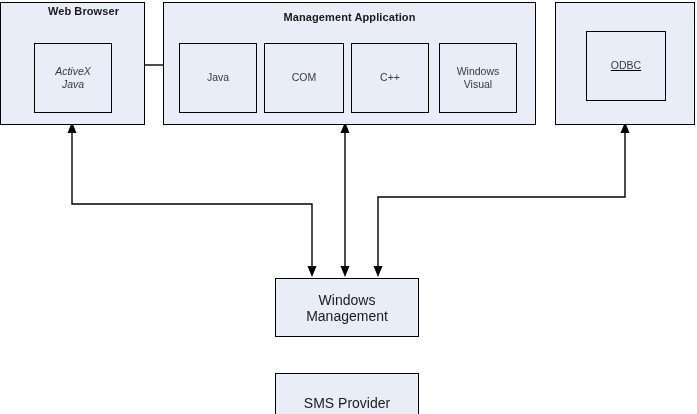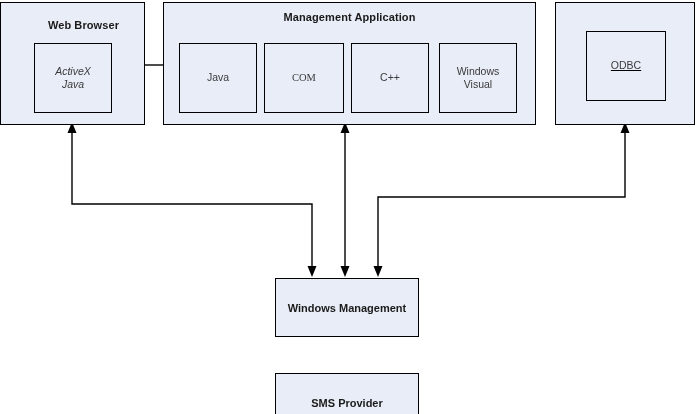--- a/index.html
+++ b/index.html
@@ -51,22 +51,22 @@
   .leaf-box {
     position: absolute;
     box-sizing: border-box;
     border: 1.6px solid #000000;
     background: #e8edf7;
     display: flex;
     align-items: center;
     justify-content: center;
   }
   .leaf-label {
-    font-size: 11px;
-    font-weight: bold;
+    font-size: 14px;
+    font-weight: normal;
     color: #1a1a1a;
     text-align: center;
   }
   #wires {
     position: absolute;
     left: 0;
     top: 0;
     width: 697px;
     height: 414px;
     pointer-events: none;
@@ -97,37 +97,37 @@
     <path class="wire" d="M 345 129 L 345 272"></path>
     <polygon class="arrowhead" points="345,122 340.5,133 349.5,133"></polygon>
     <polygon class="arrowhead" points="345,277 340.5,266 349.5,266"></polygon>
 
     <path class="wire" d="M 625 129 L 625 197 L 378 197 L 378 272"></path>
     <polygon class="arrowhead" points="625,122 620.5,133 629.5,133"></polygon>
     <polygon class="arrowhead" points="378,277 373.5,266 382.5,266"></polygon>
   </svg>
 
   <div class="box" style="left:0px; top:2px; width:145px; height:123px;">
-    <div class="box-title" style="top:16px;padding-left:22px;">Web Browser</div>
+    <div class="box-title" style="top:2px;padding-left:22px;">Web Browser</div>
     <div class="inner-box" style="left:33px; top:40px; width:78px; height:70px;font-style:italic;">
       <span class="inner-label">
         <span>ActiveX</span><br>
         <span>Java</span>
       </span>
     </div>
   </div>
 
   <div class="box" style="left:163px; top:2px; width:373px; height:123px;">
     <div class="box-title" style="top:8px;">Management Application</div>
 
     <div class="inner-box" style="left:15px; top:40px; width:78px; height:70px;">
       <span class="inner-label">Java</span>
     </div>
 
-    <div class="inner-box" style="left:100px; top:40px; width:80px; height:70px;font-family:Liberation Serif, serif;">
+    <div class="inner-box" style="left:100px; top:40px; width:80px; height:70px;">
       <span class="inner-label">COM</span>
     </div>
 
     <div class="inner-box" style="left:187px; top:40px; width:78px; height:70px;">
       <span class="inner-label">C++</span>
     </div>
 
     <div class="inner-box" style="left:275px; top:40px; width:78px; height:70px;">
       <span class="inner-label">
         <span>Windows</span><br>

